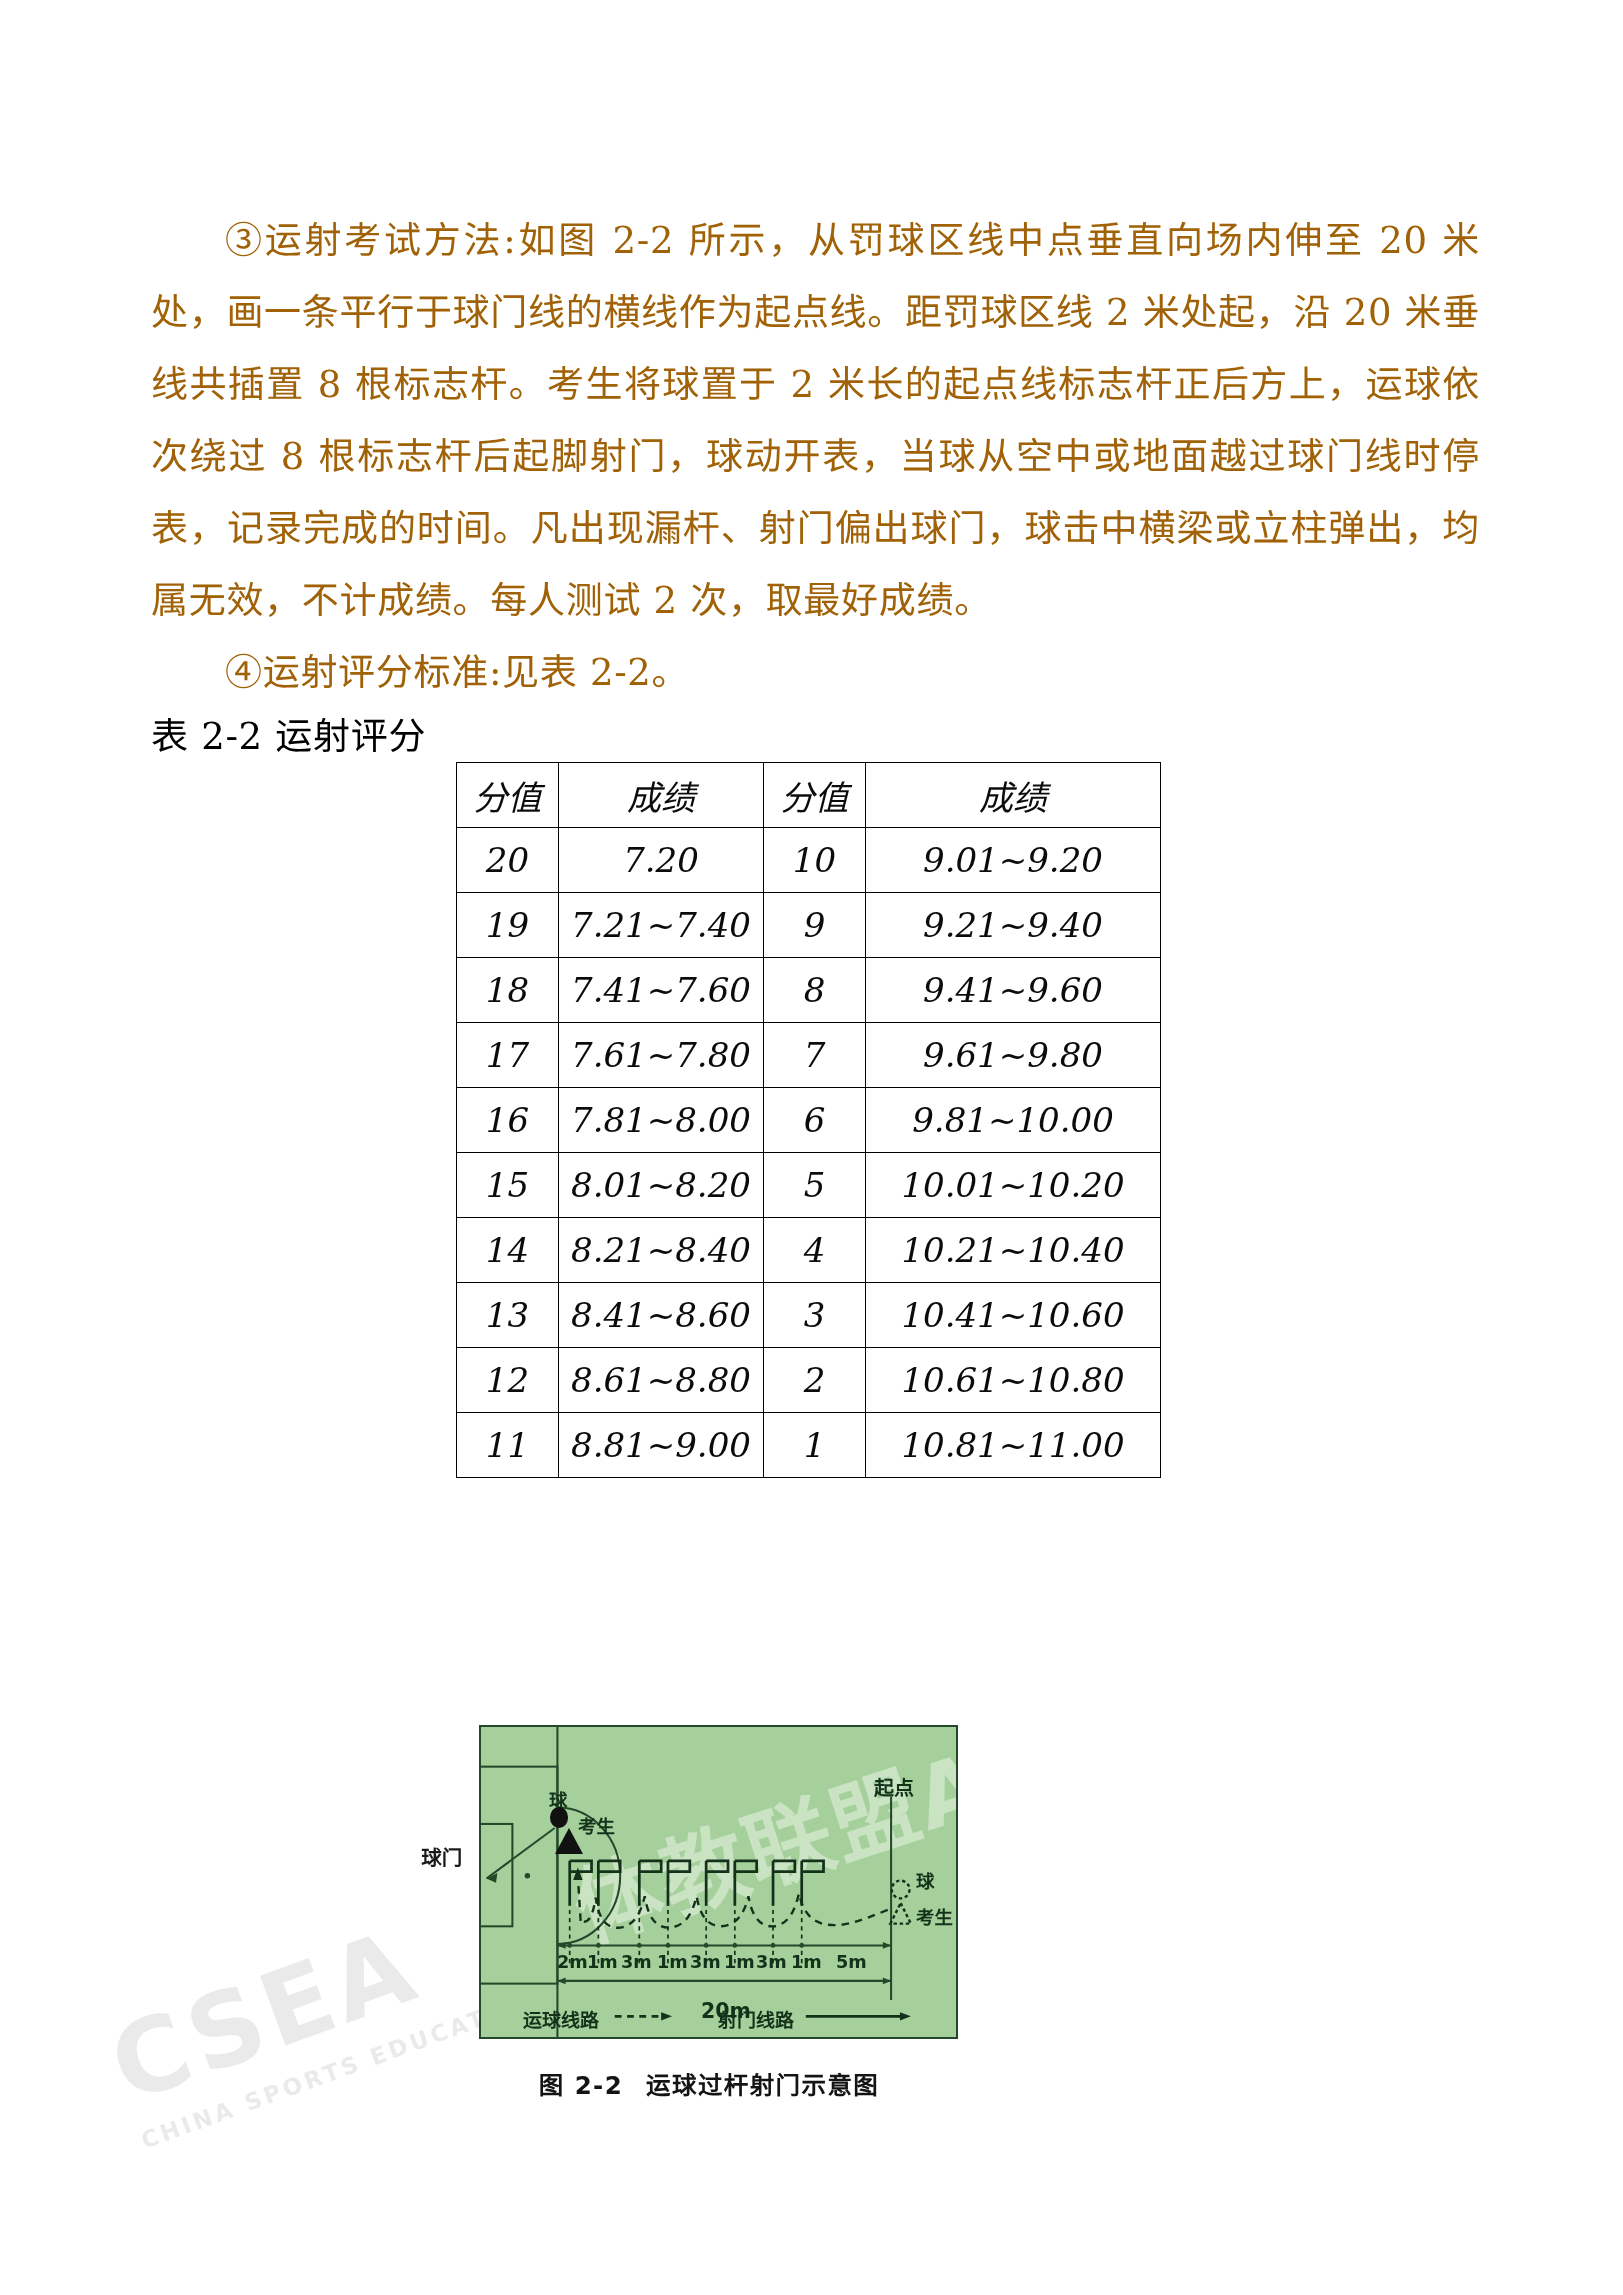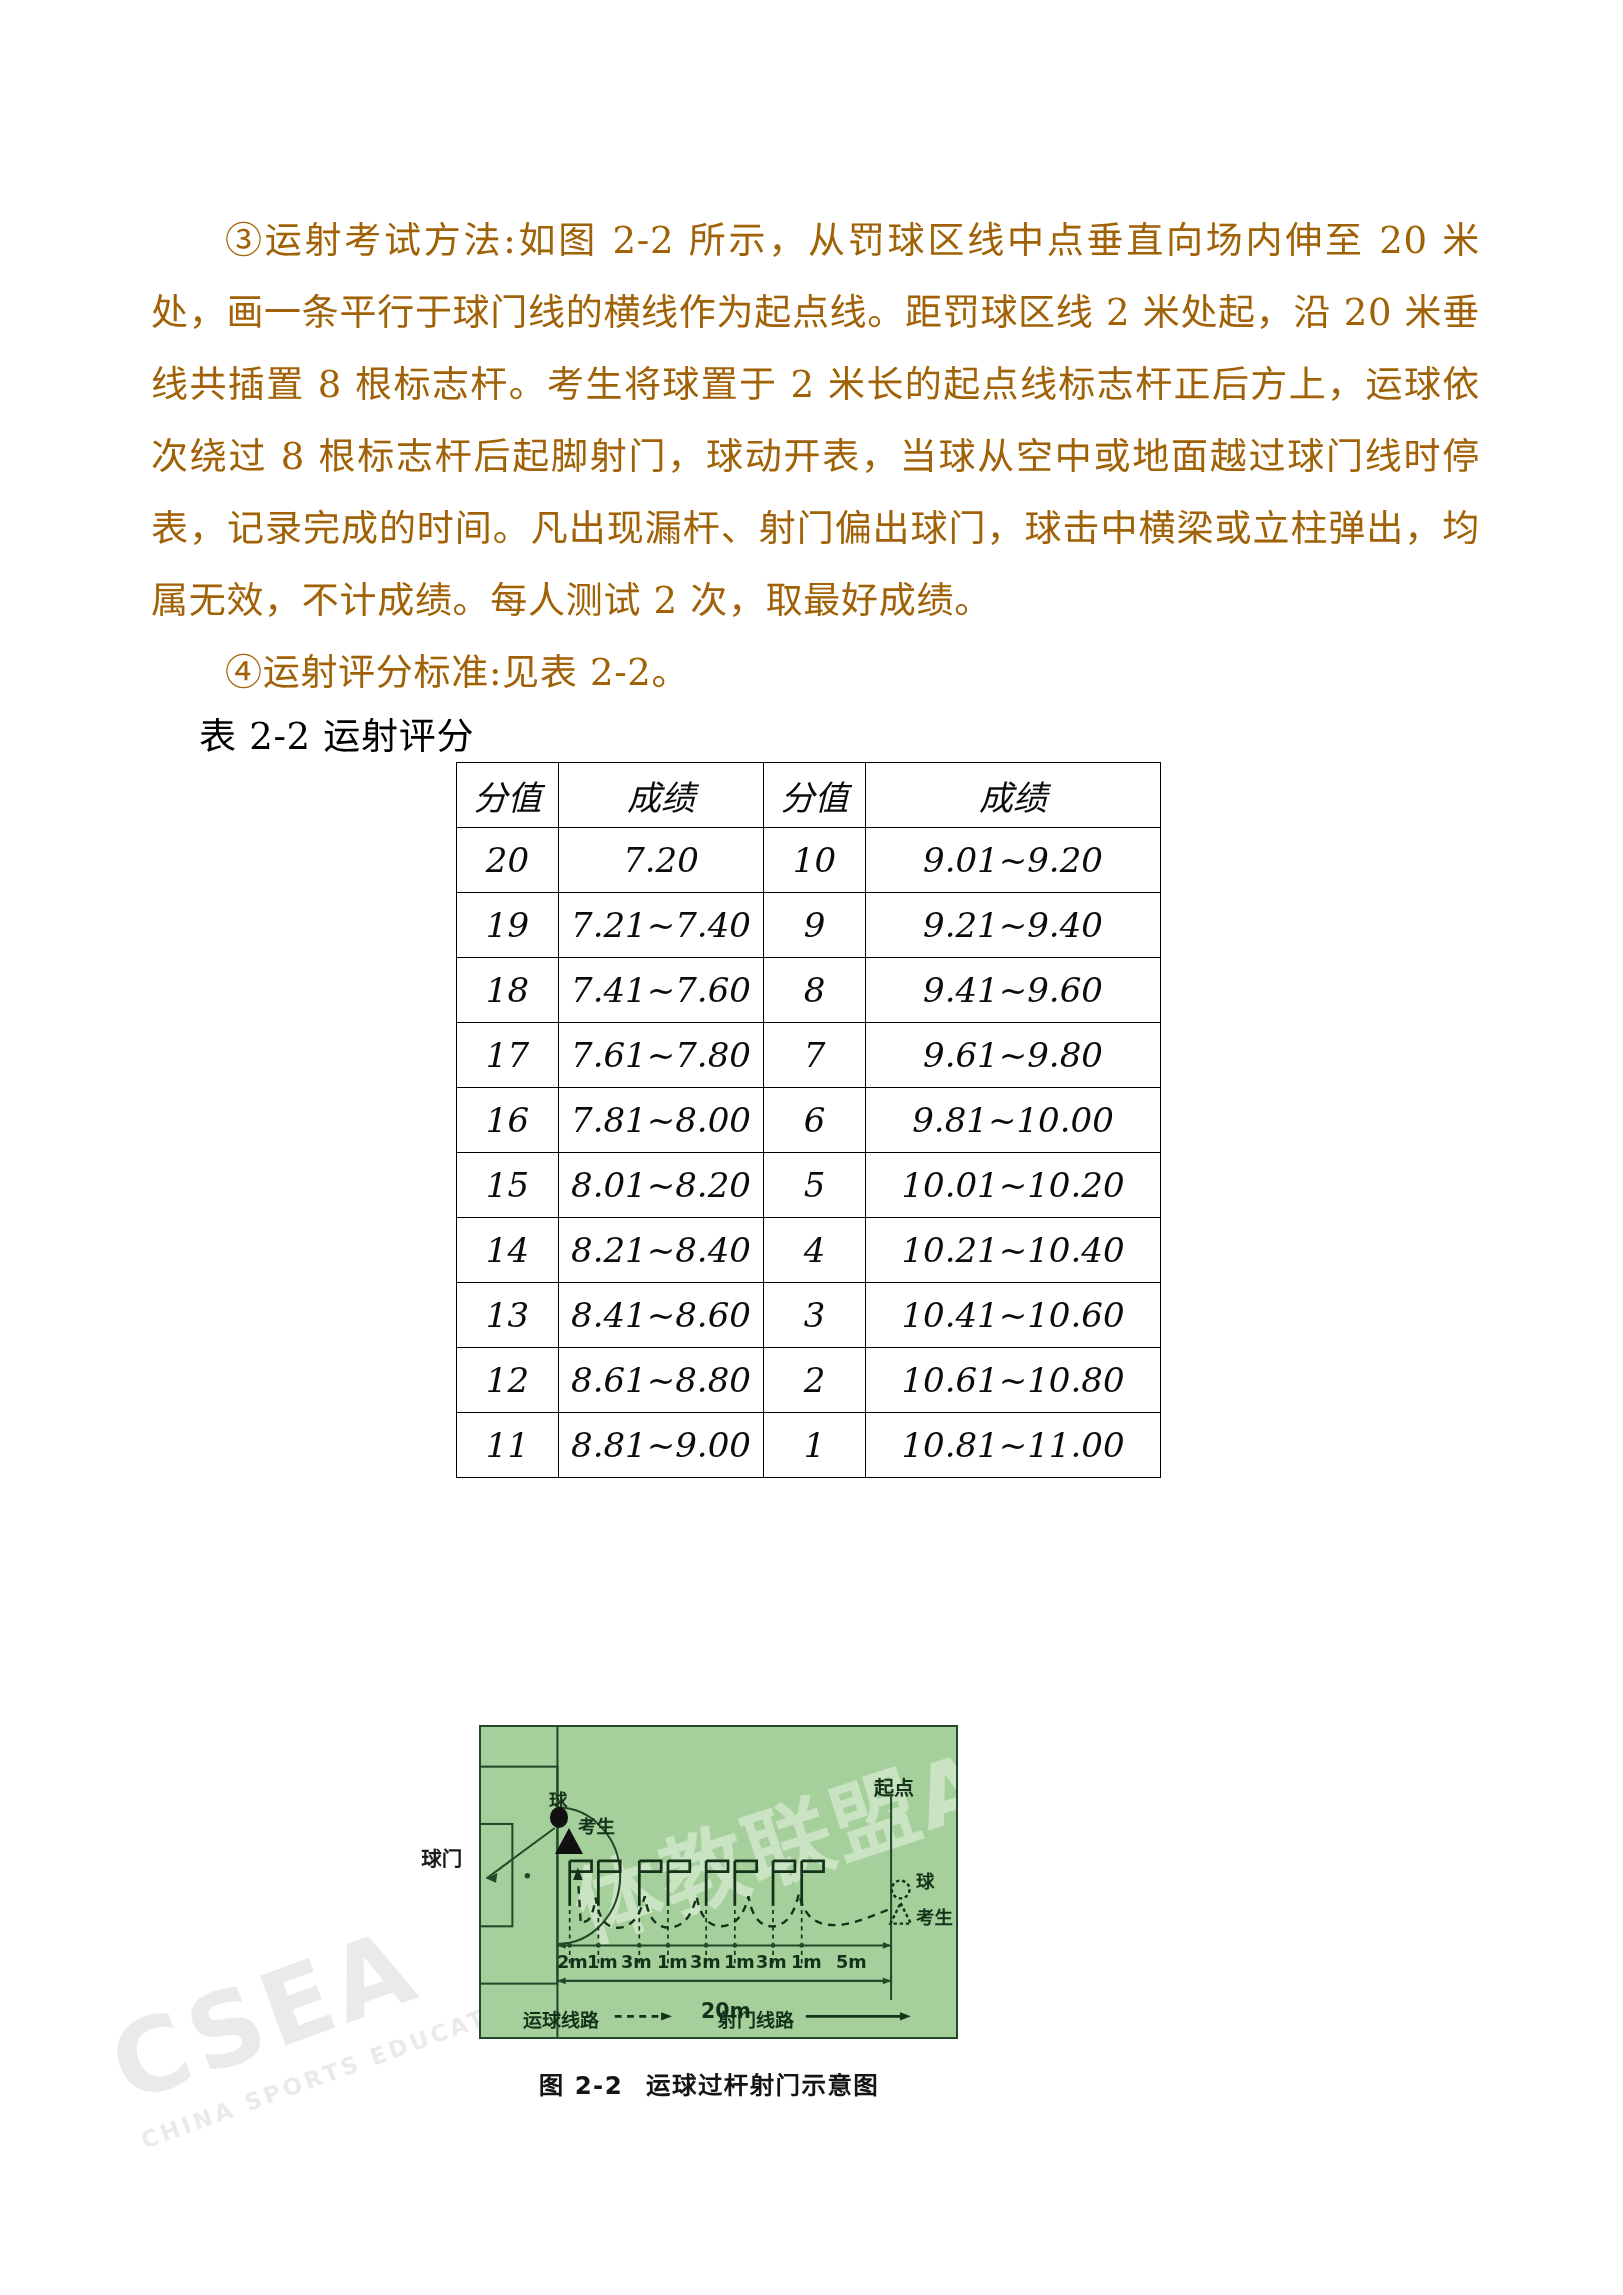--- a/index.html
+++ b/index.html
@@ -46,21 +46,20 @@
     top: 637px;
     width: 1329px;
   }
   .caption-tbl {
     position: absolute;
     left: 151px;
     top: 709px;
     font-size: 37px;
     line-height: 55px;
     letter-spacing: 0.7px;
-    margin-left: 48px;
   }
 
   
   .score-table-wrap {
     position: absolute;
     left: 456px;
     top: 762px;
     width: 704px;
   }
   table.score {
@@ -102,21 +101,21 @@
     width: 600px;
     height: 355px;
   }
   .goal-label {
     position: absolute;
     left: 12.3px;
     top: 121px;
     width: 41px;
     font-size: 20.5px;
     line-height: 25px;
-    font-family: Liberation Sans, sans-serif;
+    font-family: Liberation Serif, serif;
     font-weight: bold;
     color: #1a1a1a;
     text-align: center;
   }
   .field {
     position: absolute;
     left: 70px;
     top: 0px;
     width: 479px;
     height: 314px;

